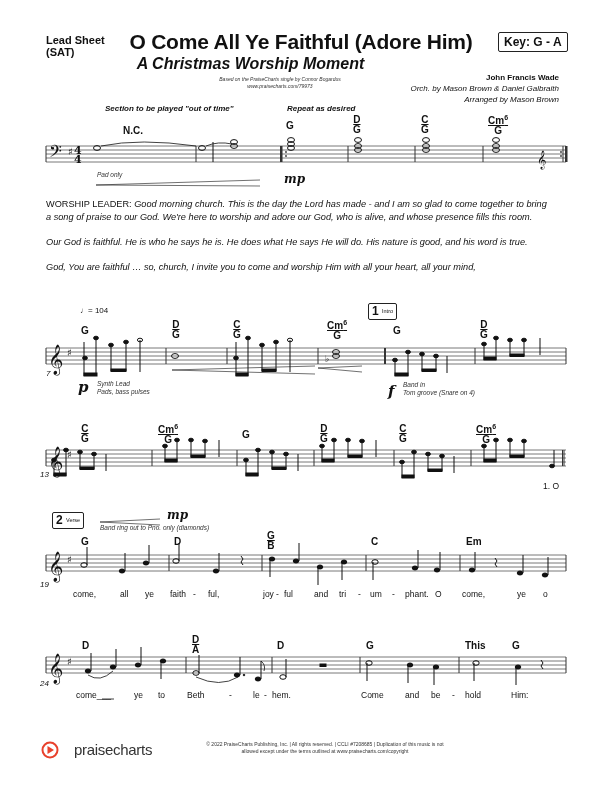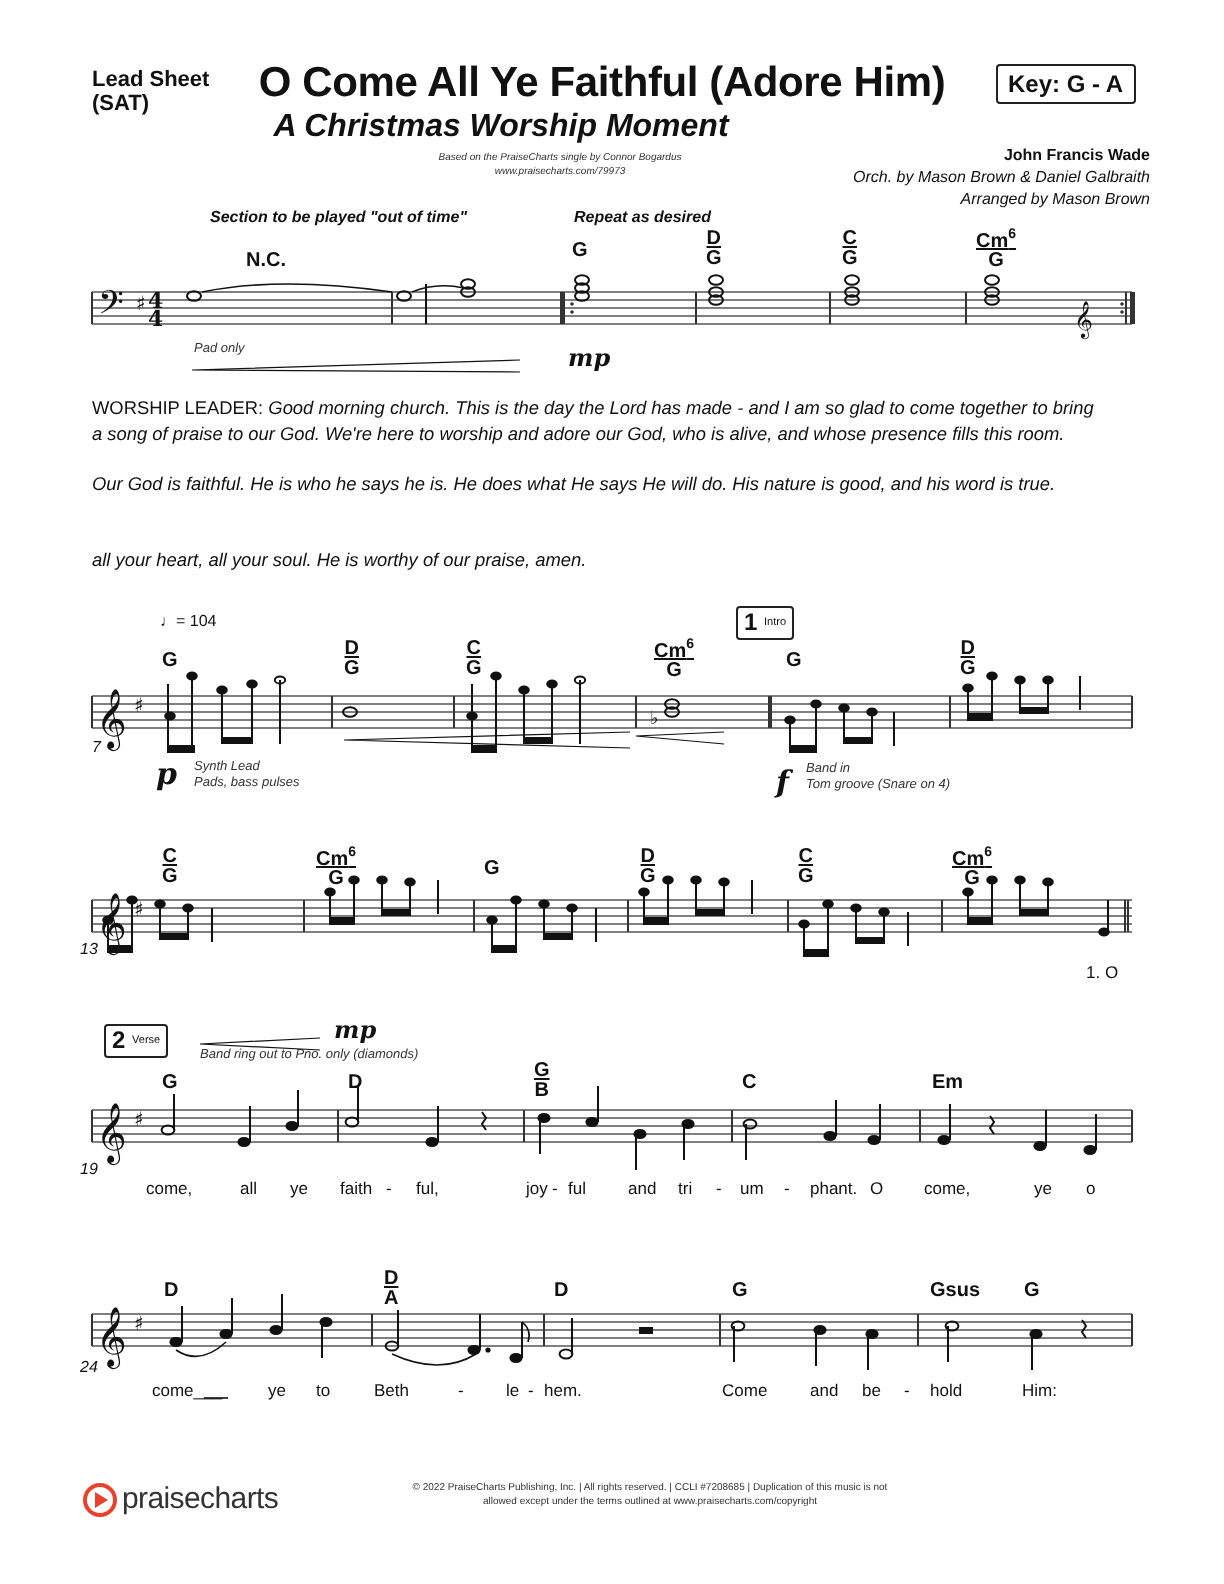--- a/index.html
+++ b/index.html
@@ -21,38 +21,38 @@
   .small-it { font-size:6.5px; font-style:italic; color:#333; line-height:8px; }
   .measure-num { font-size:8px; font-style:italic; }
   .prose { left:46px; width:530px; top:198px; font-size:9.2px; line-height:12.6px; }
   .prose .lbl { font-style:normal; }
   .prose .t { font-style:italic; }
   .rehearsal { border:1.3px solid #222; border-radius:2px; padding:0 3px; font-weight:bold; font-size:12px; line-height:15px; }
   .rehearsal small { font-size:5.5px; font-weight:normal; vertical-align:middle; }
   .lyric { font-size:8.5px; }
   .footer-text { left:190px; width:270px; top:741px; font-size:5px; text-align:center; line-height:7px; color:#333; }
   .logo { left:40px; top:737px; display:flex; align-items:center; }
-  .logo-text { font-size:15px; color:#333; margin-left:3px; letter-spacing:-0.3px; }
+  .logo-text { font-size:15px; color:#333; margin-left:16px; letter-spacing:-0.3px; }
   svg.notes { position:absolute; left:0; top:0; }
 </style>
 </head>
 <body>
 
 <div class="abs lead">
   <div>Lead Sheet</div>
   <div>(SAT)</div>
 </div>
 <div class="abs title"><span>O Come All Ye Faithful (Adore Him)</span></div>
 <div class="abs key">Key: G - A</div>
 <div class="abs subtitle"><span>A Christmas Worship Moment</span></div>
 <div class="abs based">
   <div>Based on the PraiseCharts single by Connor Bogardus</div>
   <div>www.praisecharts.com/79973</div>
 </div>
-<div class="abs credits-wrap" style="left:330px;width:245px;">
+<div class="abs credits-wrap" style="left:314px;width:245px;">
   <div style="font-weight:bold">John Francis Wade</div>
   <div style="font-style:italic">Orch. by Mason Brown &amp; Daniel Galbraith</div>
   <div style="font-style:italic">Arranged by Mason Brown</div>
 </div>
 
 <div class="abs dir" style="left:105px;top:104px;">Section to be played "out of time"</div>
 <div class="abs dir" style="left:287px;top:104px;">Repeat as desired</div>
 
 <div class="abs chord" style="left:123px;top:126px;">N.C.</div>
 <div class="abs chord" style="left:286px;top:121px;">G</div>
@@ -71,22 +71,21 @@
 <div class="abs small-it" style="left:97px;top:171px;">Pad only</div>
 <div class="abs dyn" style="left:284px;top:172px;">mp</div>
 
 <div class="abs prose">
   <span class="lbl">WORSHIP LEADER:</span>
   <span class="t">Good morning church. This is the day the Lord has made - and I am so glad to come together to bring</span><br>
   <span class="t">a song of praise to our God. We're here to worship and adore our God, who is alive, and whose presence fills this room.</span><br>
   <br>
   <span class="t">Our God is faithful. He is who he says he is. He does what He says He will do. His nature is good, and his word is true.</span><br>
   <br>
-  <br>
-  <span class="t">all your heart, all your soul. He is worthy of our praise, amen.</span>
+  <span class="t">God, You are faithful … so, church, I invite you to come and worship Him with all your heart, all your mind,</span><br>
 </div>
 
 <div class="abs" style="left:80px;top:306px;font-size:8px;">
   <span>♩</span><span>= 104</span>
 </div>
 <div class="abs rehearsal" style="left:368px;top:303px;">
   <span>1</span> <small>Intro</small>
 </div>
 <div class="abs chord" style="left:81px;top:326px;">G</div>
 <div class="abs chord" style="left:172px;top:320px;">
@@ -178,21 +177,21 @@
   <span class="abs" style="left:543px">o</span>
 </div>
 
 <div class="abs chord" style="left:82px;top:641px;">D</div>
 <div class="abs chord" style="left:192px;top:635px;">
     <div class="over">D</div>
     <div>A</div>
   </div>
 <div class="abs chord" style="left:277px;top:641px;">D</div>
 <div class="abs chord" style="left:366px;top:641px;">G</div>
-<div class="abs chord" style="left:465px;top:641px;">Gsus</div>
+<div class="abs chord" style="left:465px;top:641px;">This</div>
 <div class="abs chord" style="left:512px;top:641px;">G</div>
 <div class="abs measure-num" style="left:40px;top:679px;">24</div>
 <div class="abs lyric" style="left:0;top:690px;width:612px;height:12px;">
   <span class="abs" style="left:76px">come___</span>
   <span class="abs" style="left:134px">ye</span>
   <span class="abs" style="left:158px">to</span>
   <span class="abs" style="left:187px">Beth</span>
   <span class="abs" style="left:229px">-</span>
   <span class="abs" style="left:253px">le</span>
   <span class="abs" style="left:264px">-</span>

